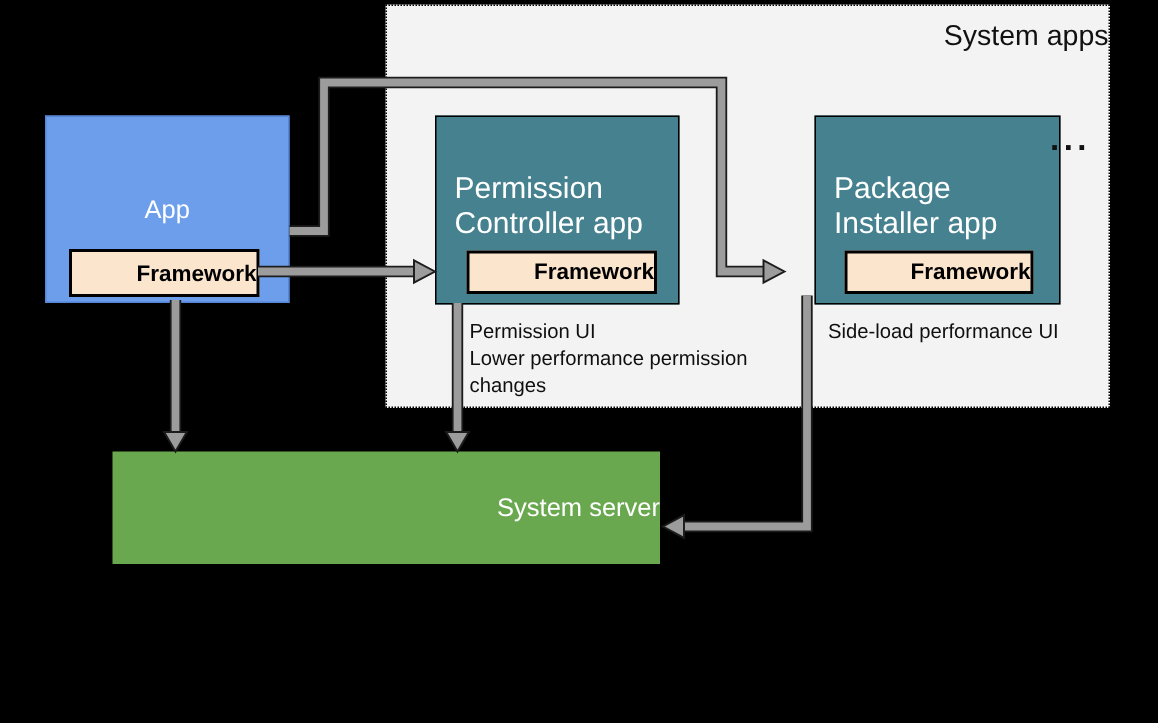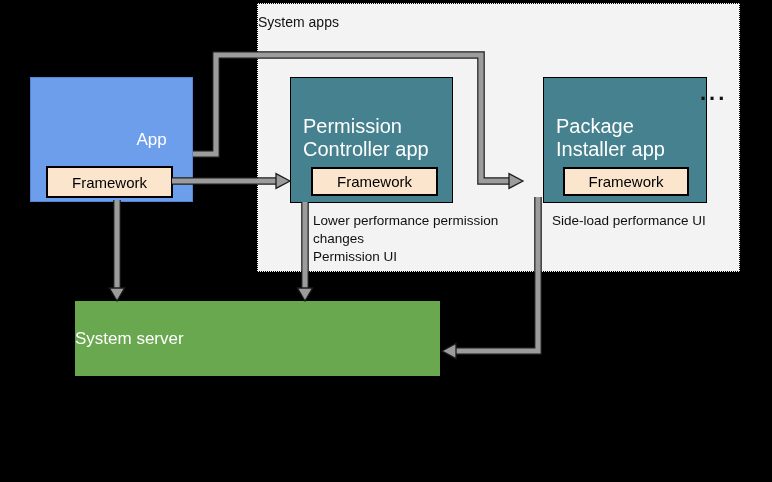--- a/index.html
+++ b/index.html
@@ -6,54 +6,54 @@
   .canvas{
     position:relative;width:772px;height:482px;background:#000000;
     font-family:"Liberation Sans",sans-serif;overflow:hidden;
   }
   
   .group{
     position:absolute;left:257px;top:3px;width:483px;height:269px;
     background:#f3f3f3;border:1px dotted #000;box-sizing:border-box;
   }
   .group-label{
-    position:absolute;left:0;top:10px;width:100%;text-align:left;
-    font-size:14px;color:#111;
+    position:absolute;left:0;top:10px;width:100%;text-align:right;
+    font-size:19px;color:#111;
   }
   .box{position:absolute;box-sizing:border-box;}
   .app-box{
     left:30px;top:77px;width:163px;height:125px;
     background:#6d9eeb;border:1px solid #5585d6;
   }
   .app-label{
     position:absolute;left:0;top:52px;width:100%;text-align:center;
-    color:#fff;font-size:17px;padding-left:40px;
+    color:#fff;font-size:17px;
   }
   .teal-box{background:#45818e;border:1px solid #000;}
   .pc-box{left:290px;top:77px;width:163px;height:126px;}
   .pi-box{left:543px;top:77px;width:164px;height:126px;}
   .teal-label{
     position:absolute;left:12px;top:37px;width:142px;
     color:#fff;font-size:20px;line-height:23px;
   }
   .framework{
     position:absolute;background:#fce5cd;border:2px solid #000;box-sizing:border-box;
-    display:flex;align-items:center;justify-content:center;
-    font-size:15px;color:#000;
+    display:flex;align-items:center;justify-content:flex-end;
+    font-size:15px;color:#000;font-weight:bold;
   }
   .fw-app{left:15px;top:88px;width:127px;height:32px;}
   .fw-pc{left:20px;top:89px;width:127px;height:29px;}
   .fw-pi{left:19px;top:89px;width:126px;height:29px;}
   .ellipsis{
     position:absolute;left:700px;top:80px;font-size:22px;font-weight:bold;
     color:#111;letter-spacing:3px;
   }
   .server-box{
     left:75px;top:301px;width:365px;height:75px;background:#6aa84f;
-    display:flex;align-items:center;justify-content:flex-start;
+    display:flex;align-items:center;justify-content:flex-end;
     color:#fff;font-size:17px;
   }
   .note{
     position:absolute;font-size:13.5px;line-height:18px;color:#0f0f0f;
   }
   .pc-note{left:313px;top:212px;width:192px;}
   .pi-note{left:552px;top:212px;width:200px;}
   
   .connectors{position:absolute;left:0;top:0;pointer-events:none;}
   .shaft-o{fill:none;stroke:#1c1c1c;stroke-width:7.6;stroke-linejoin:miter;}
@@ -86,22 +86,22 @@
   <div class="box teal-box pi-box">
     <div class="teal-label">Package Installer app</div>
     <div class="framework fw-pi">
       <span>Framework</span>
     </div>
   </div>
 
   <div class="ellipsis">...</div>
 
   <div class="note pc-note">
+    <div>Permission UI</div>
     <div>Lower performance permission changes</div>
-    <div>Permission UI</div>
   </div>
 
   <div class="note pi-note">Side-load performance UI</div>
 
   <div class="box server-box">
     <span>System server</span>
   </div>
 
   <svg class="connectors" width="772" height="482" viewBox="0 0 772 482">
 

